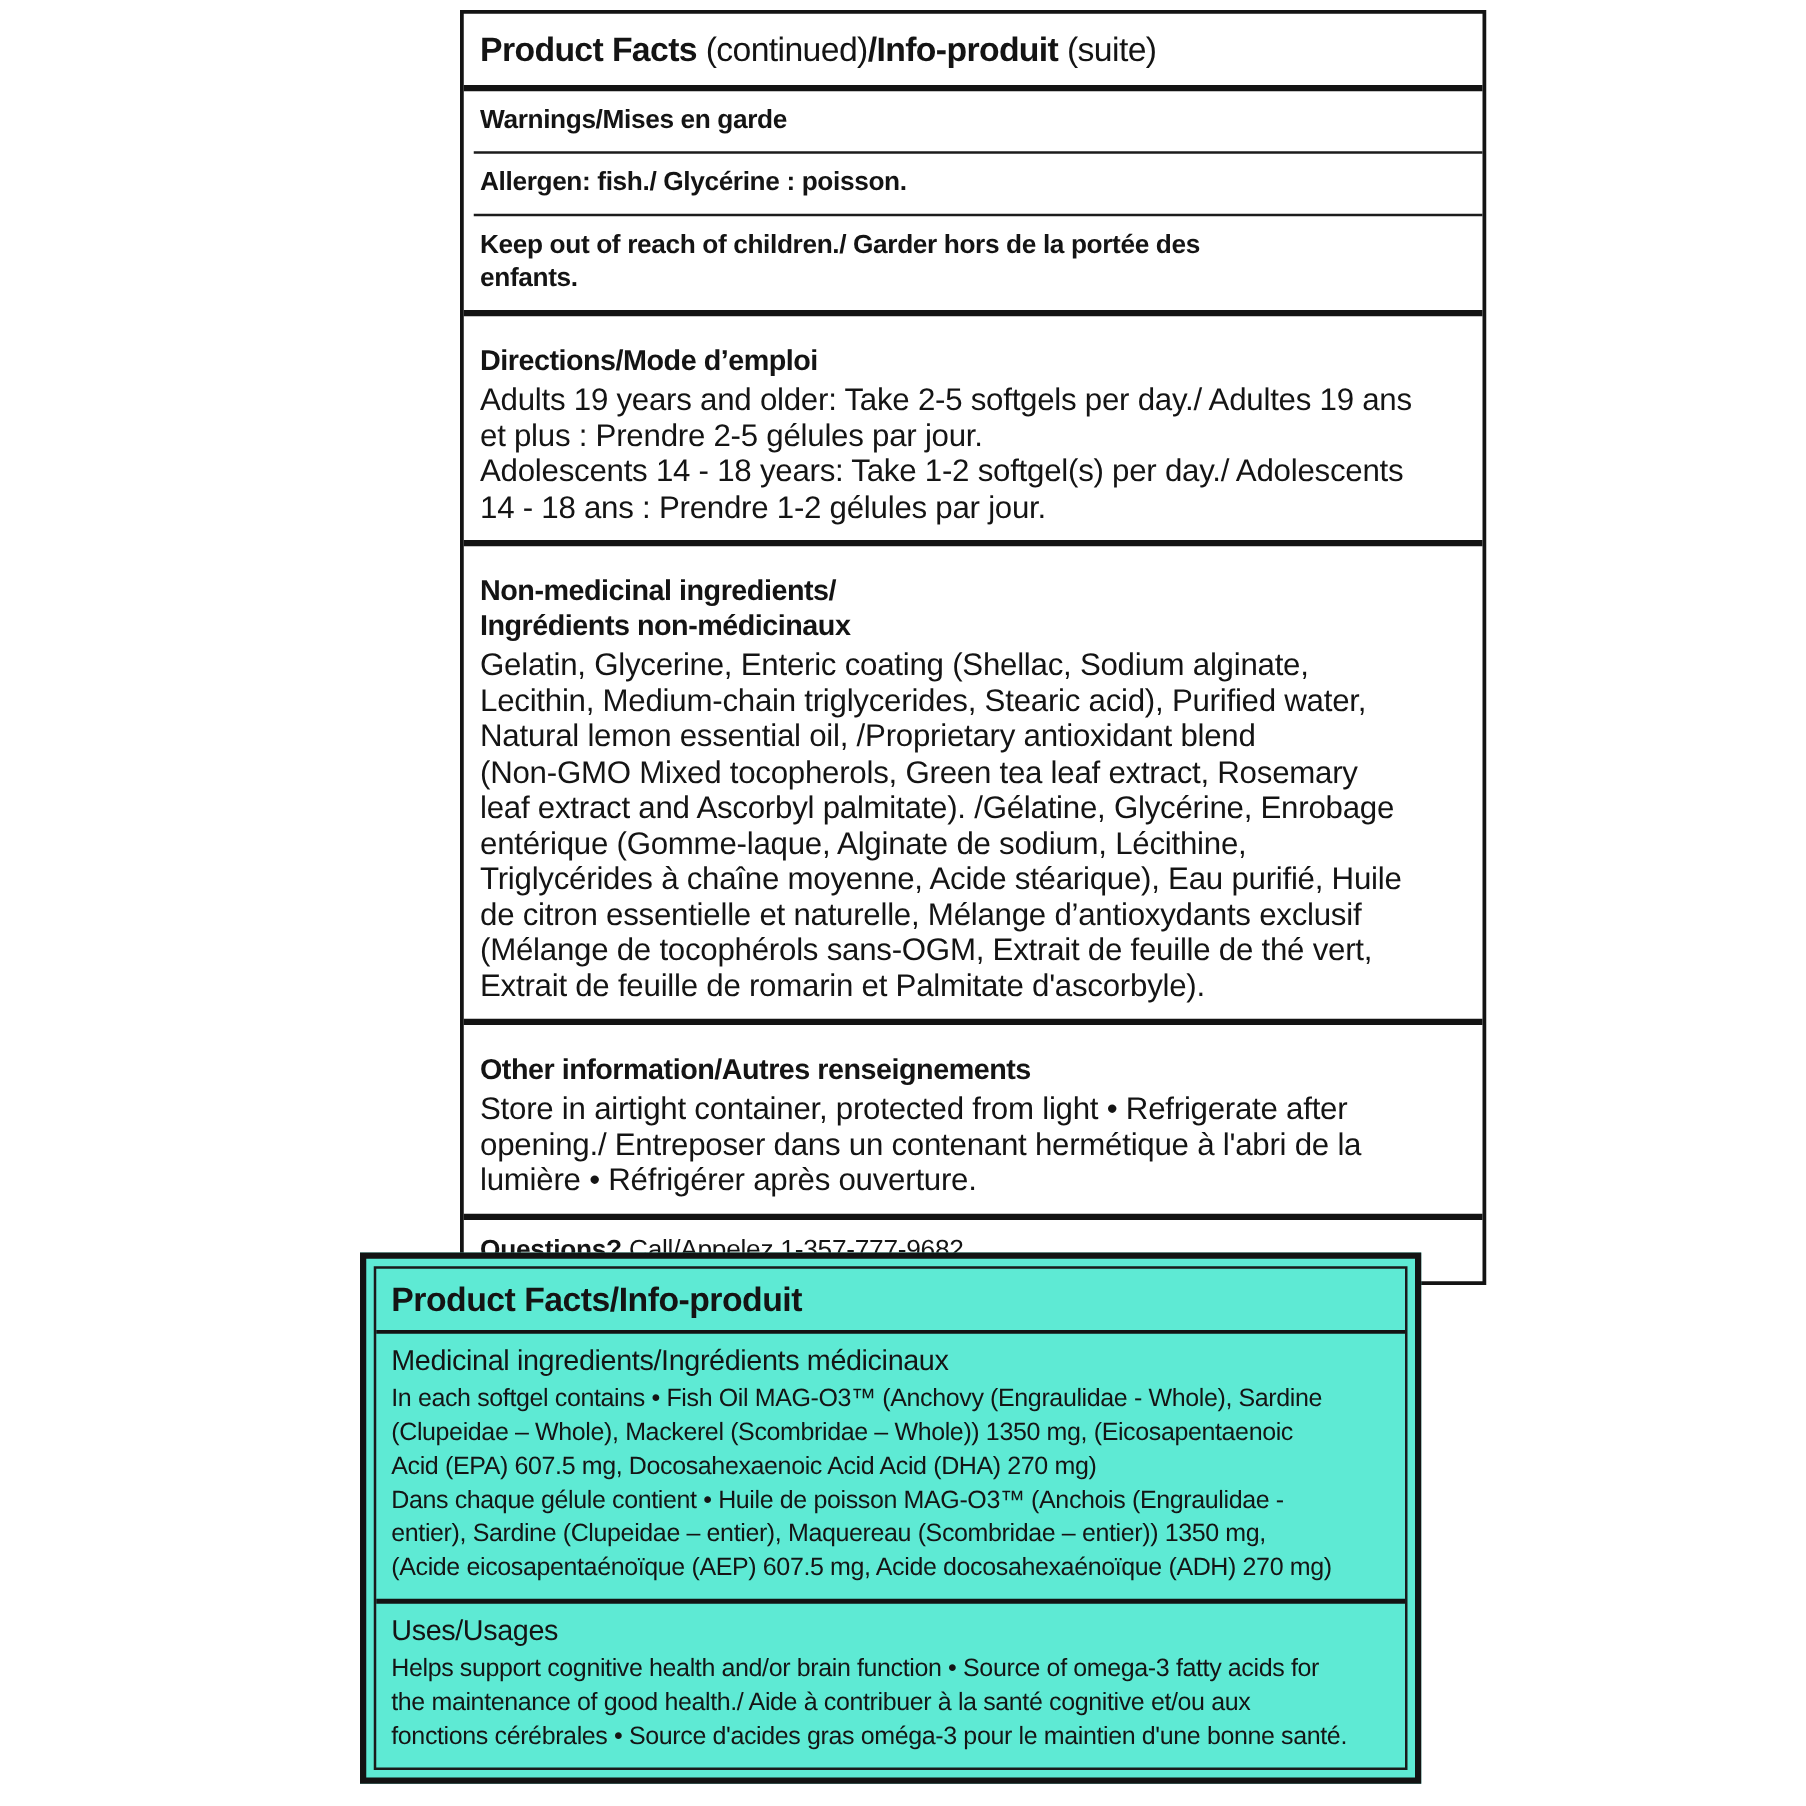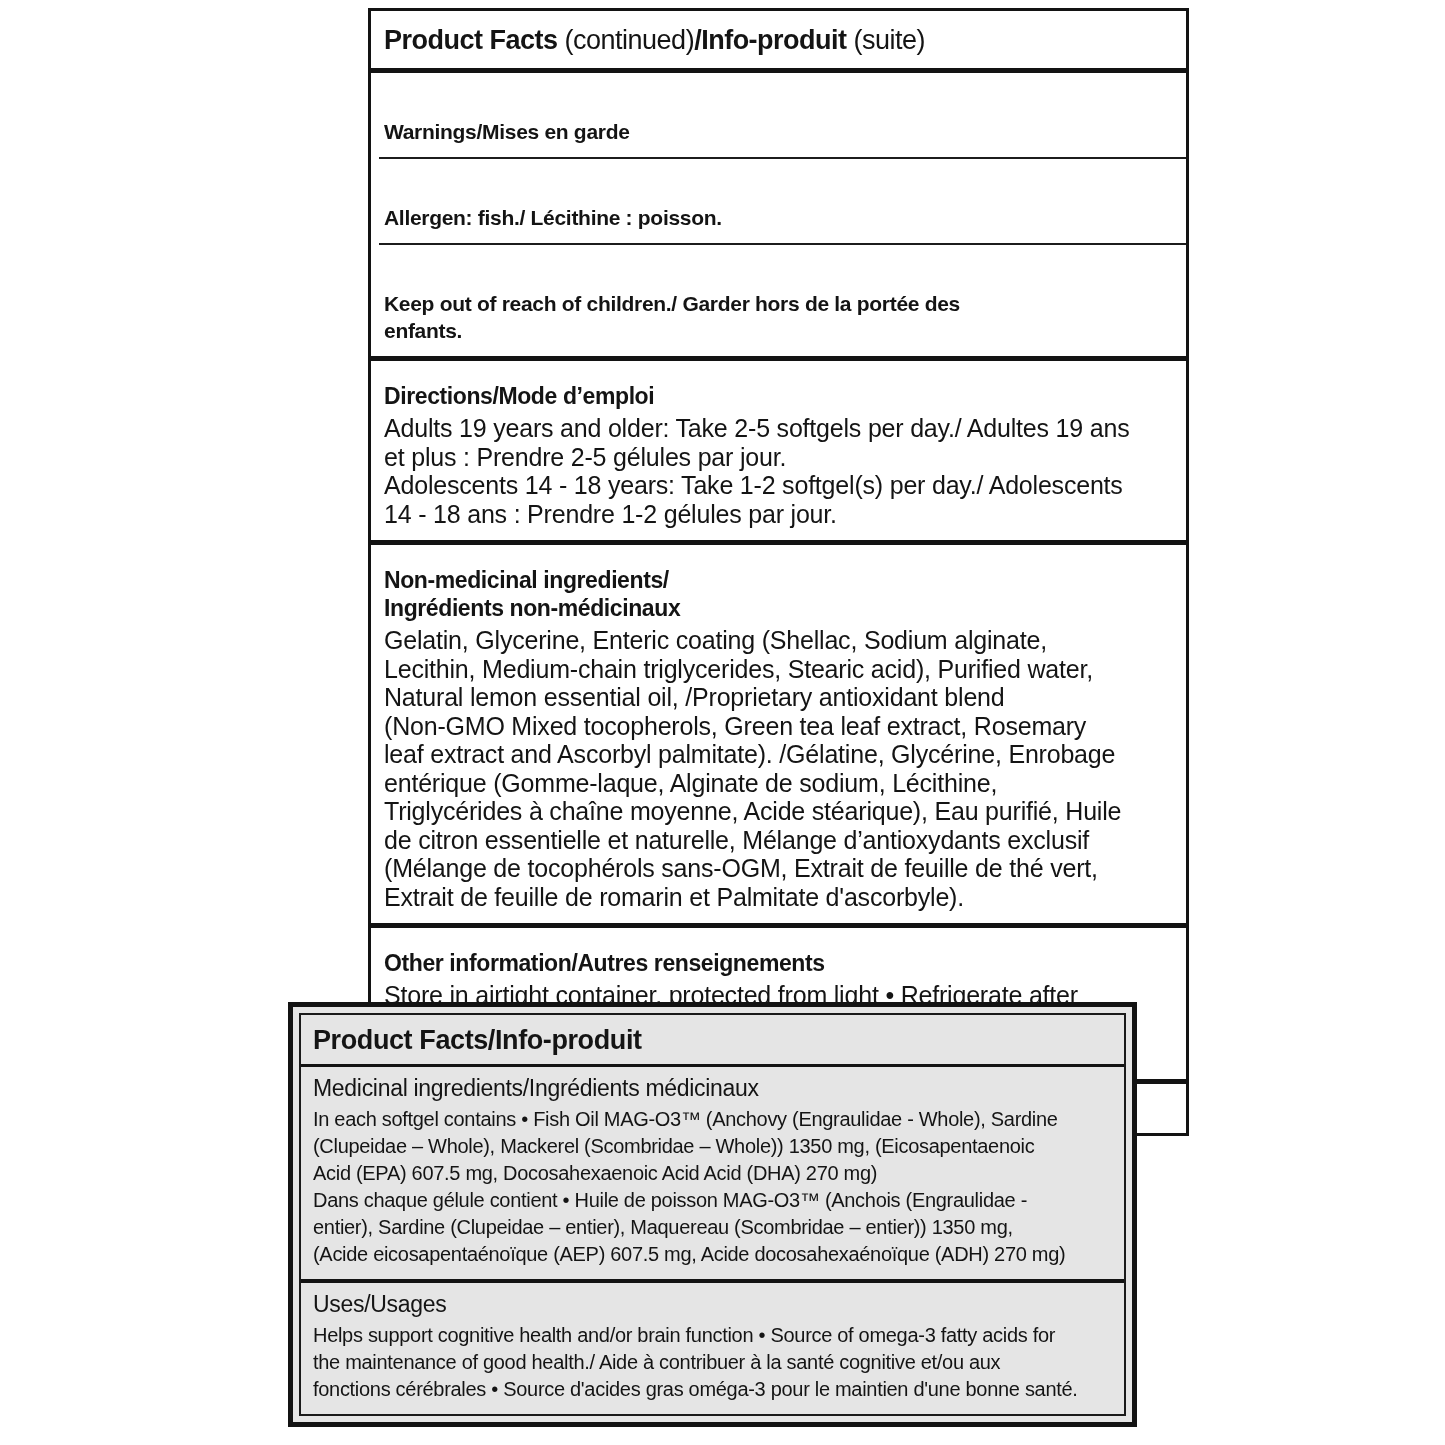--- a/index.html
+++ b/index.html
@@ -21,21 +21,21 @@
   }
   .tb-header {
     padding: 13px 13px 11px 13px;
     border-bottom: 5px solid #131313;
     font-size: 27px; line-height: 33px;
     letter-spacing: -0.5px;
     white-space: nowrap;
   }
   .tb-header .b { font-weight: bold; }
 
-  .warn-row { padding: 9px 13px 12px 13px; margin-top: 36px; }
+  .warn-row { padding: 9px 13px 12px 13px; }
   .hr-thin { border-top: 2px solid #1c1c1c; margin-left: 8px; }
   .h-bold {
     font-weight: bold;
     font-size: 21px; line-height: 27px;
     letter-spacing: -0.3px;
     white-space: pre-line;
   }
   .sec {
     border-top: 5px solid #131313;
     padding: 21px 13px 12px 13px;
@@ -53,21 +53,21 @@
     white-space: pre-line;
   }
   .q-row { border-top: 5px solid #131313; padding: 12px 13px 13px 13px; font-size: 21px; letter-spacing: -0.2px; }
   .q-row .b { font-weight: bold; margin-top: 10px; }
 
   
   .bottom-box {
     position: absolute;
     left: 288px; top: 1002px; width: 849px;
     border: 5px solid #131313;
-    background: #e5e5e5;
+    background: #5eead4;
     padding: 6px;
   }
   .bb-inner { border: 2px solid #1a1a1a; }
   .bb-header {
     padding: 9px 12px 8px 12px;
     border-bottom: 3px solid #131313;
     font-weight: bold;
     font-size: 27px; line-height: 32px;
     letter-spacing: -0.4px;
   }
@@ -95,21 +95,21 @@
     <div class="tb-header">
       <span class="b">Product Facts</span><span> (continued)</span><span class="b">/Info-produit</span><span> (suite)</span>
     </div>
 
     <div>
       <div class="warn-row">
         <div class="h-bold">Warnings/Mises en garde</div>
       </div>
       <div class="hr-thin"></div>
       <div class="warn-row">
-        <div class="h-bold">Allergen: fish./ Lécithine : poisson.</div>
+        <div class="h-bold">Allergen: fish./ Glycérine : poisson.</div>
       </div>
       <div class="hr-thin"></div>
       <div class="warn-row">
         <div class="h-bold">Keep out of reach of children./ Garder hors de la portée des
 enfants.</div>
       </div>
     </div>
 
     <div class="sec">
       <div class="sec-heading">Directions/Mode d’emploi</div>

